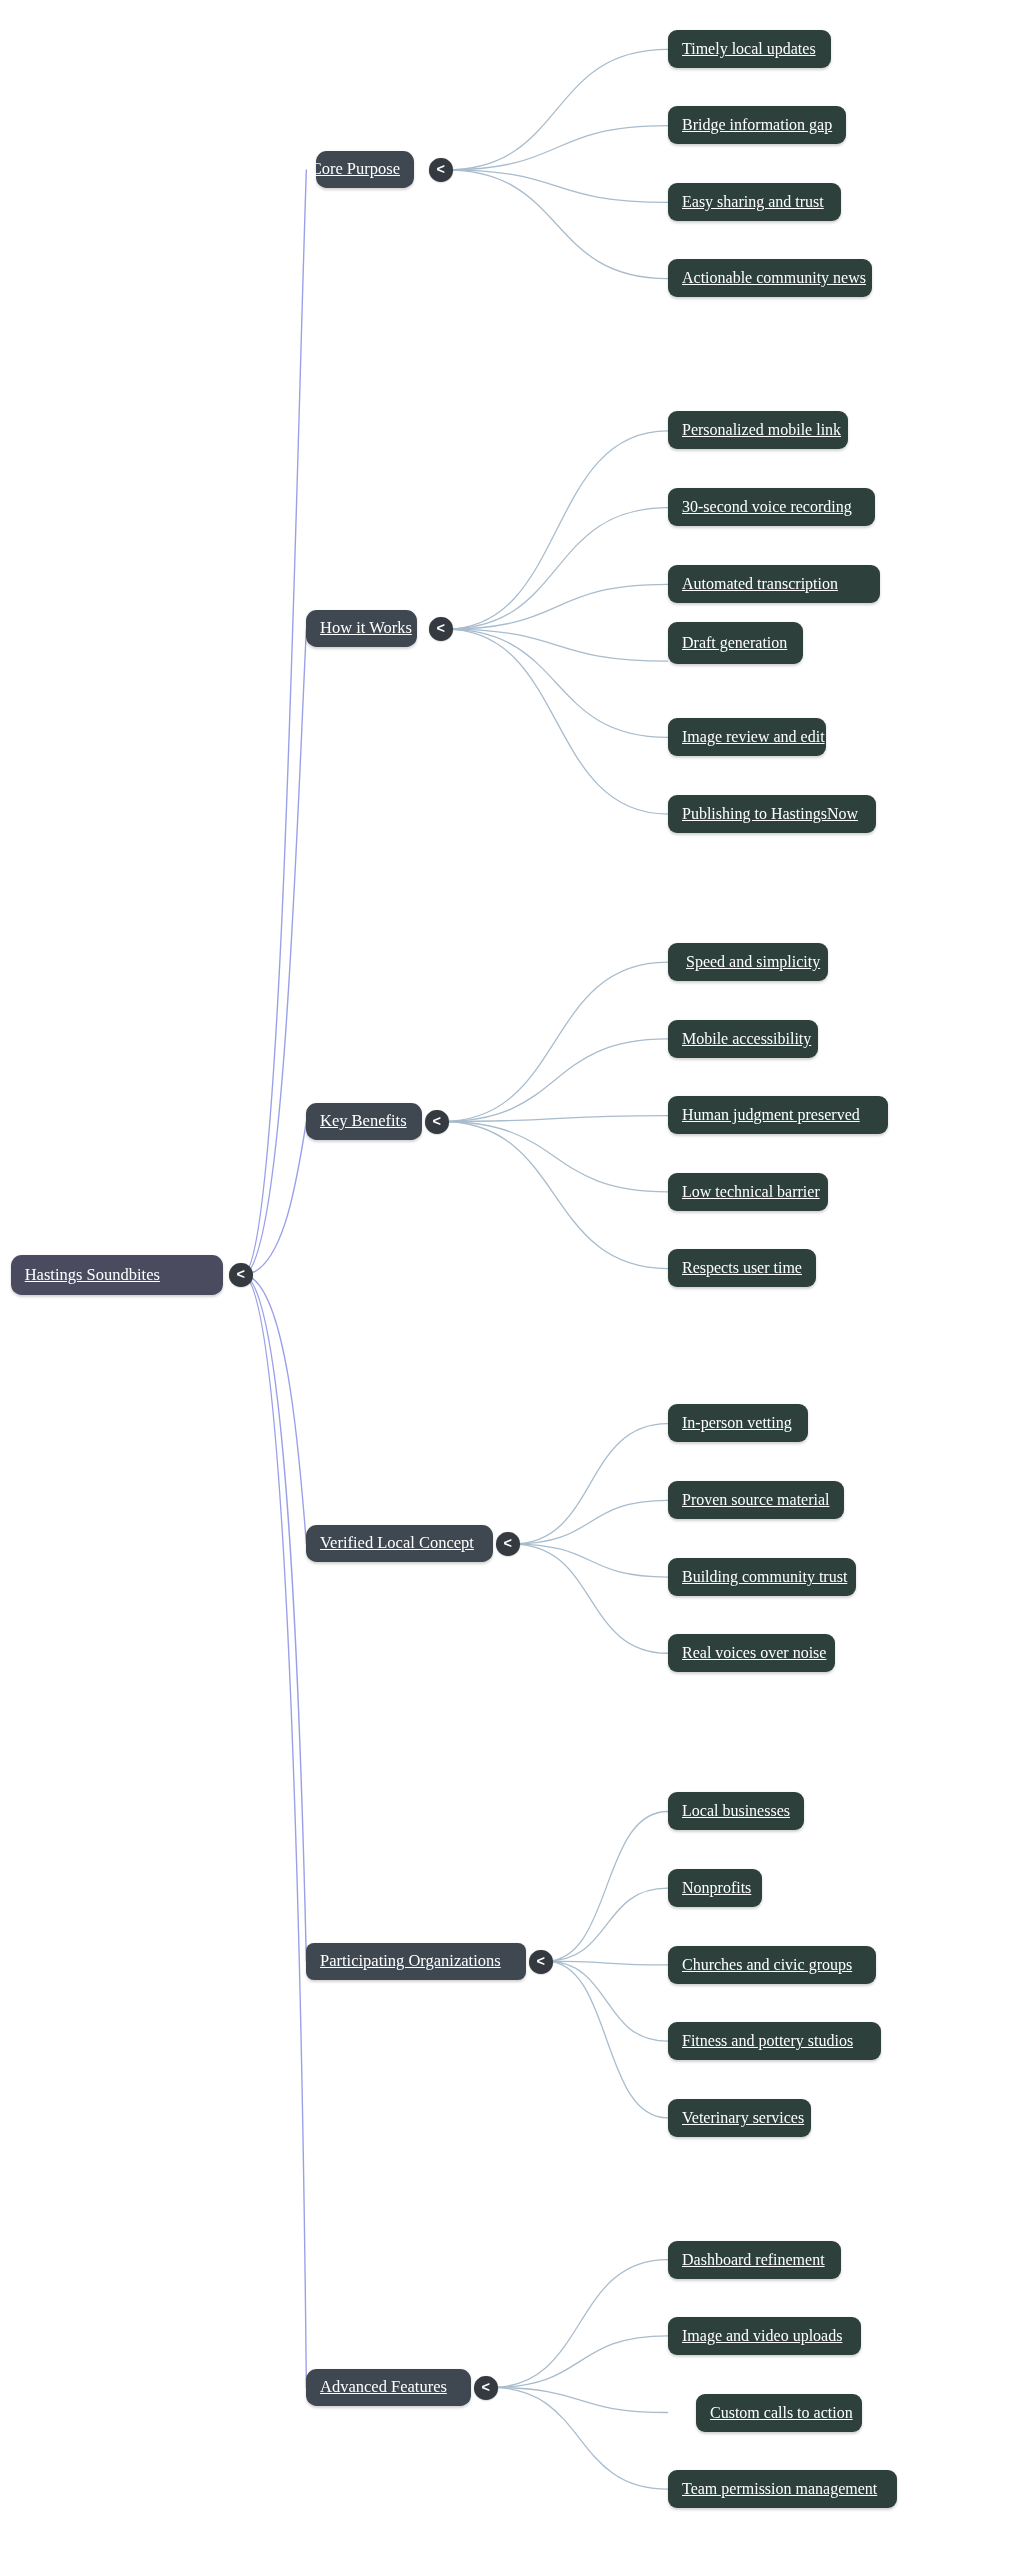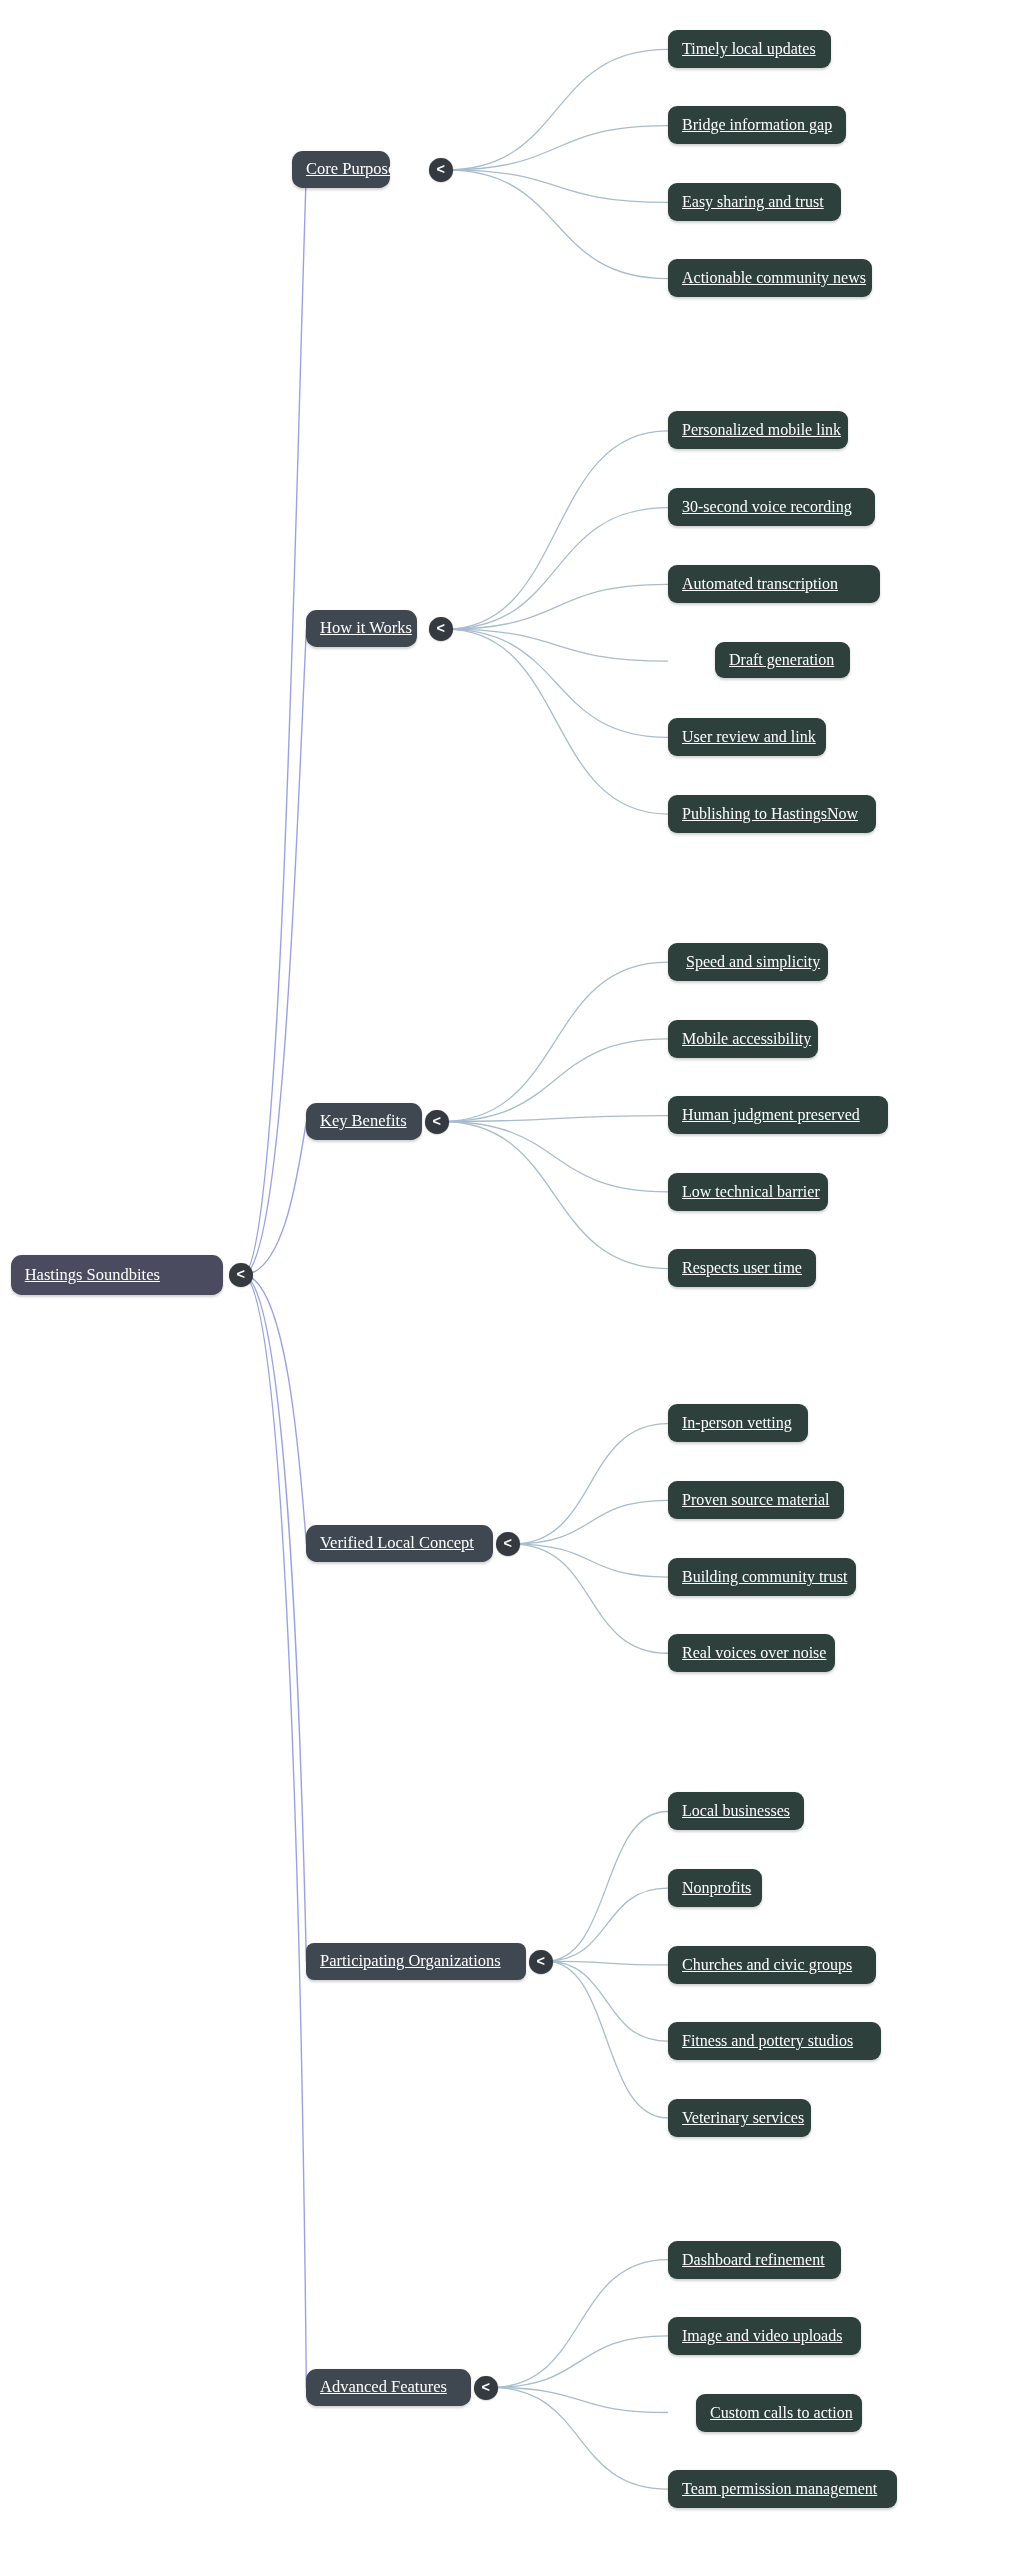--- a/index.html
+++ b/index.html
@@ -120,21 +120,21 @@
       <path d="M 922 4480 C 1104.05 4480, 1070.95 4527, 1253 4527" fill="none" stroke="#a8bccd" stroke-width="2.4" stroke-linecap="round"></path>
       <path d="M 922 4480 C 1104.05 4480, 1070.95 4671, 1253 4671" fill="none" stroke="#a8bccd" stroke-width="2.4" stroke-linecap="round"></path>
     </svg>
   <div id="node-layer">
       <div class="node node-root" style="left: 10.7px; top: 1255px; width: 212px; height: 40px;">
         <span class="node-label">Hastings Soundbites</span>
       </div>
       <div class="collapse-btn" style="left: 229px; top: 1263px; background: rgb(52, 58, 64);">
         <span>&lt;</span>
       </div>
-      <div class="node node-branch" style="left: 292px; top: 151px; width: 98px; height: 37px;">
+      <div class="node node-branch" style="left: 316px; top: 151px; width: 98px; height: 37px; justify-content: flex-end;">
         <span class="node-label">Core Purpose</span>
       </div>
       <div class="collapse-btn" style="left: 429px; top: 158px; background: rgb(52, 58, 64);">
         <span>&lt;</span>
       </div>
       <div class="node node-leaf" style="left: 668px; top: 30px; width: 163px; height: 38px;">
         <span class="node-label">Timely local updates</span>
       </div>
       <div class="node node-leaf" style="left: 668px; top: 106px; width: 178px; height: 38px;">
         <span class="node-label">Bridge information gap</span>
@@ -153,25 +153,25 @@
       </div>
       <div class="node node-leaf" style="left: 668px; top: 411px; width: 180px; height: 38px;">
         <span class="node-label">Personalized mobile link</span>
       </div>
       <div class="node node-leaf" style="left: 668px; top: 488px; width: 207px; height: 38px;">
         <span class="node-label">30-second voice recording</span>
       </div>
       <div class="node node-leaf" style="left: 668px; top: 565px; width: 212px; height: 38px;">
         <span class="node-label">Automated transcription</span>
       </div>
-      <div class="node node-leaf" style="left: 668px; top: 642px; width: 135px; height: 36px; margin-left: 47px;">
+      <div class="node node-leaf" style="left: 668px; top: 622px; width: 135px; height: 42px;">
         <span class="node-label">Draft generation</span>
       </div>
       <div class="node node-leaf" style="left: 668px; top: 718px; width: 158px; height: 38px;">
-        <span class="node-label">User review and link</span>
+        <span class="node-label">Image review and edit</span>
       </div>
       <div class="node node-leaf" style="left: 668px; top: 795px; width: 208px; height: 38px;">
         <span class="node-label">Publishing to HastingsNow</span>
       </div>
       <div class="node node-branch" style="left: 306px; top: 1103px; width: 116px; height: 37px;">
         <span class="node-label">Key Benefits</span>
       </div>
       <div class="collapse-btn" style="left: 425px; top: 1110px; background: rgb(52, 58, 64);">
         <span>&lt;</span>
       </div>

